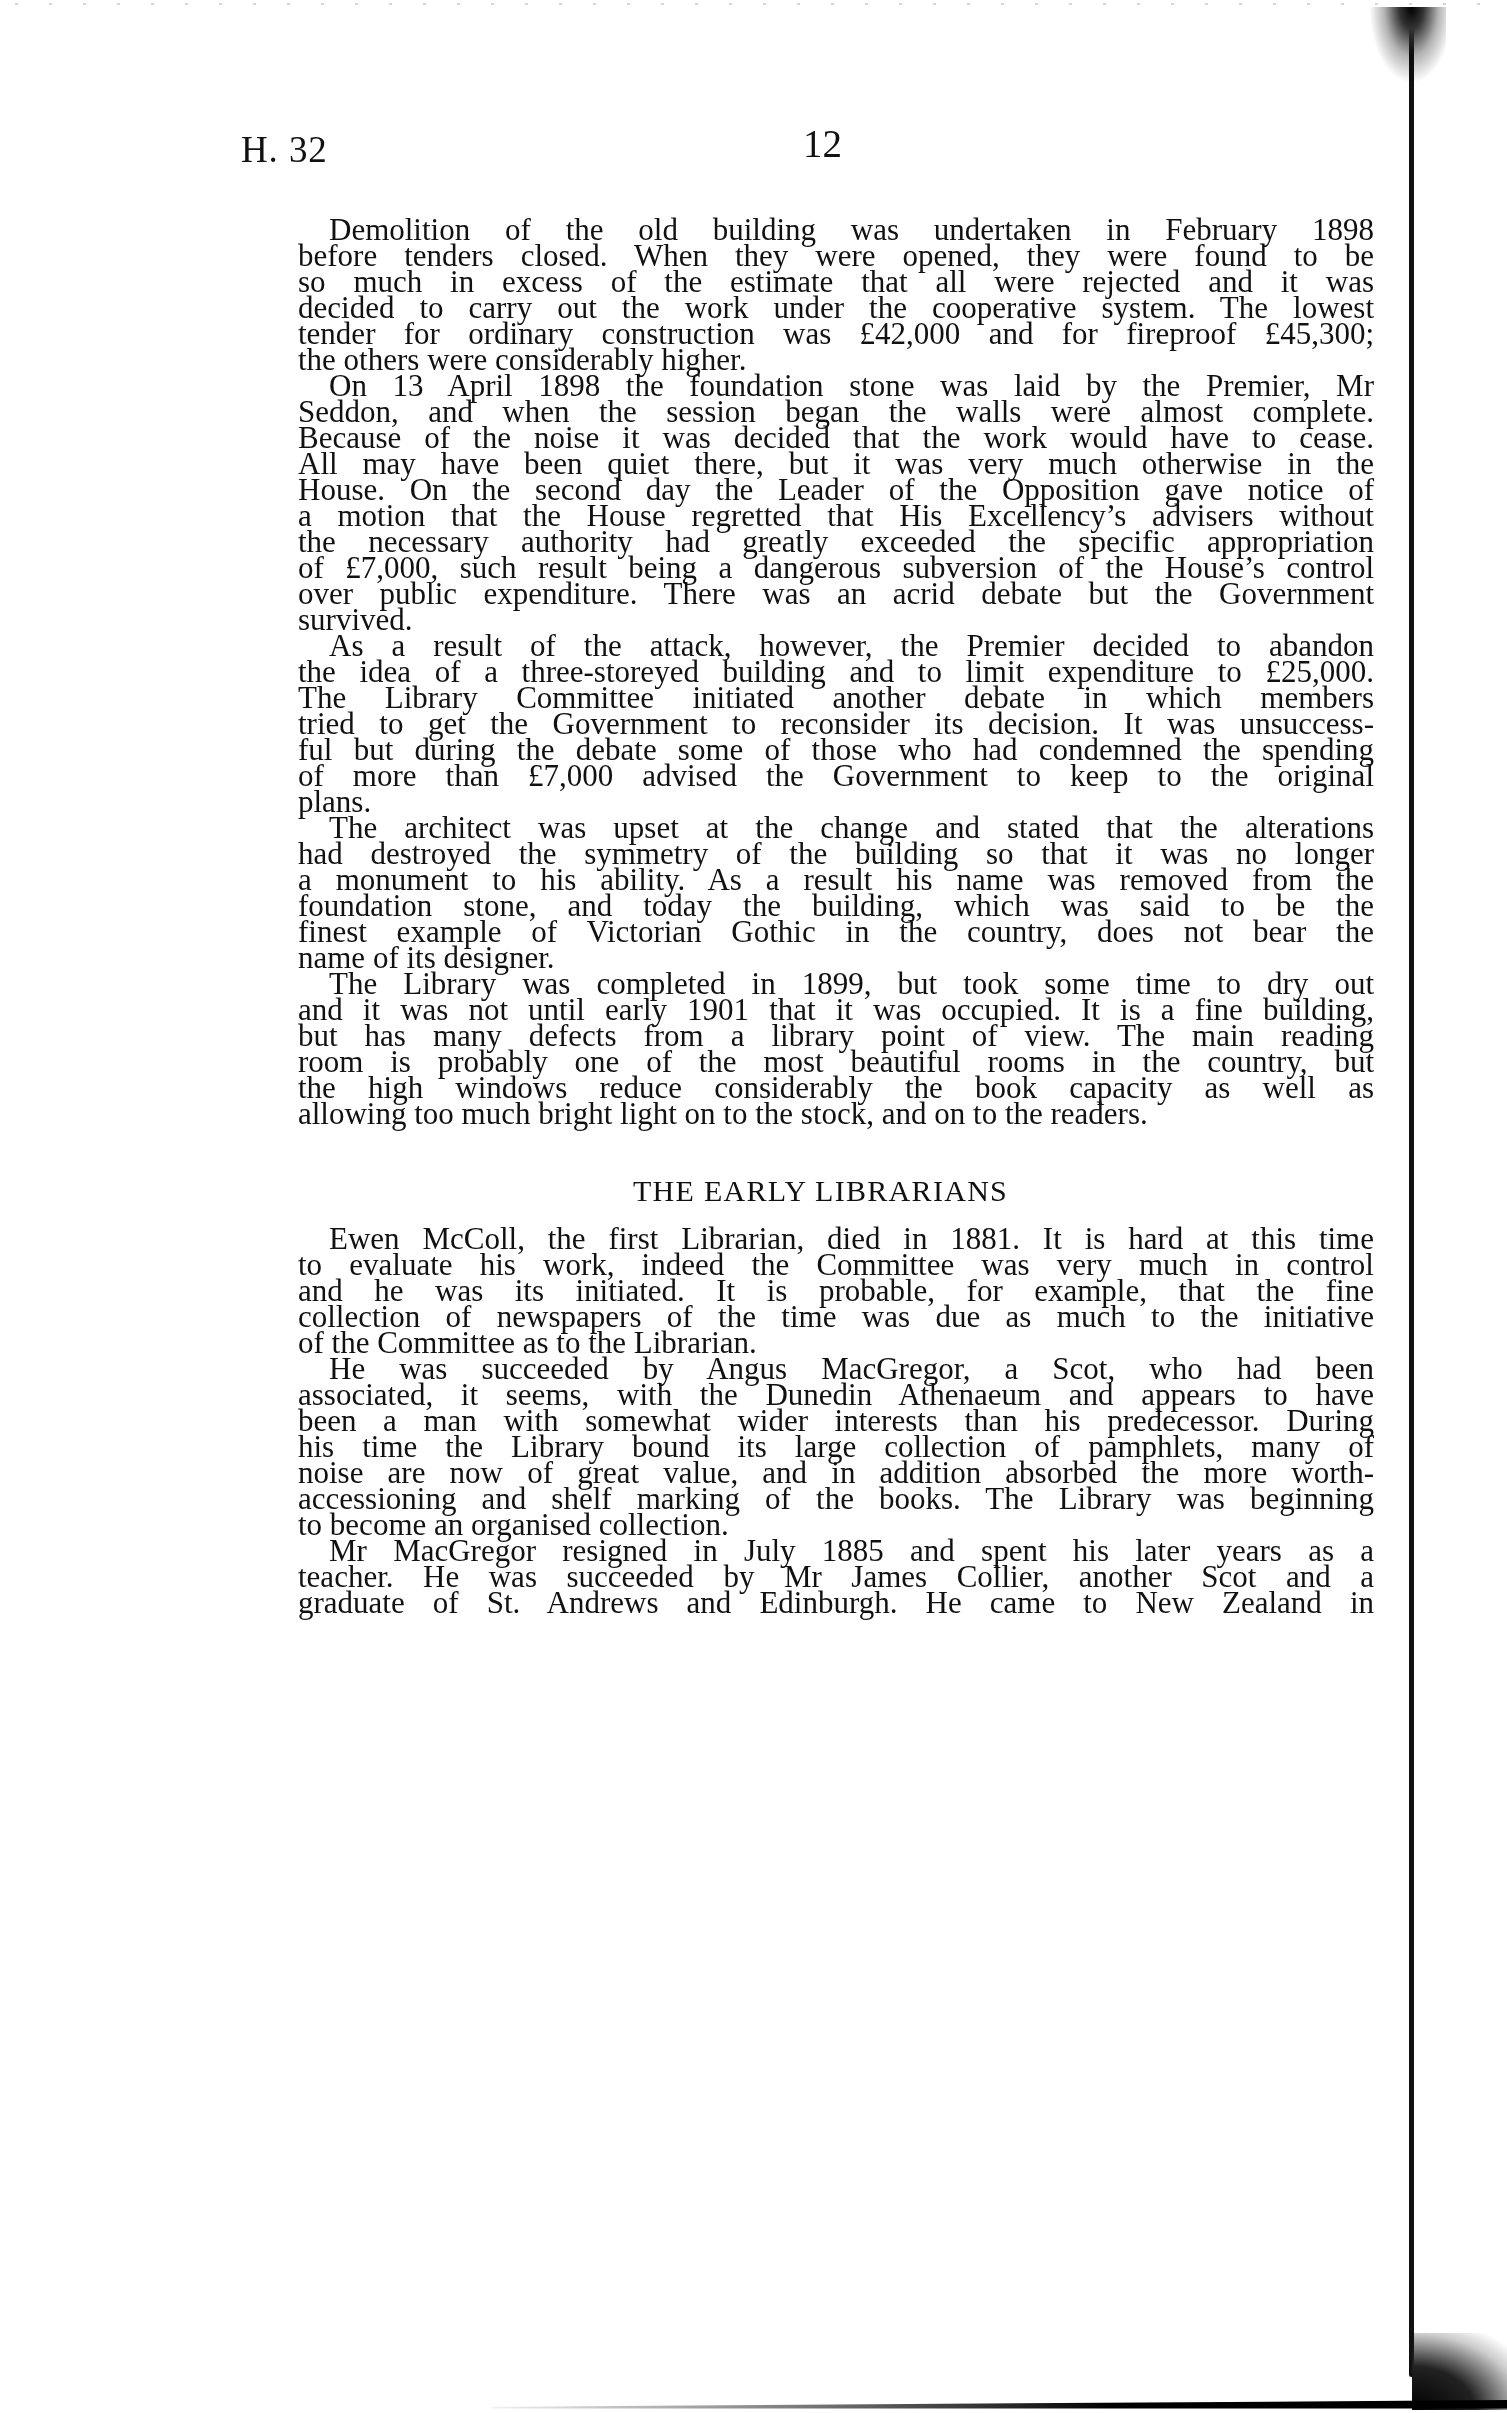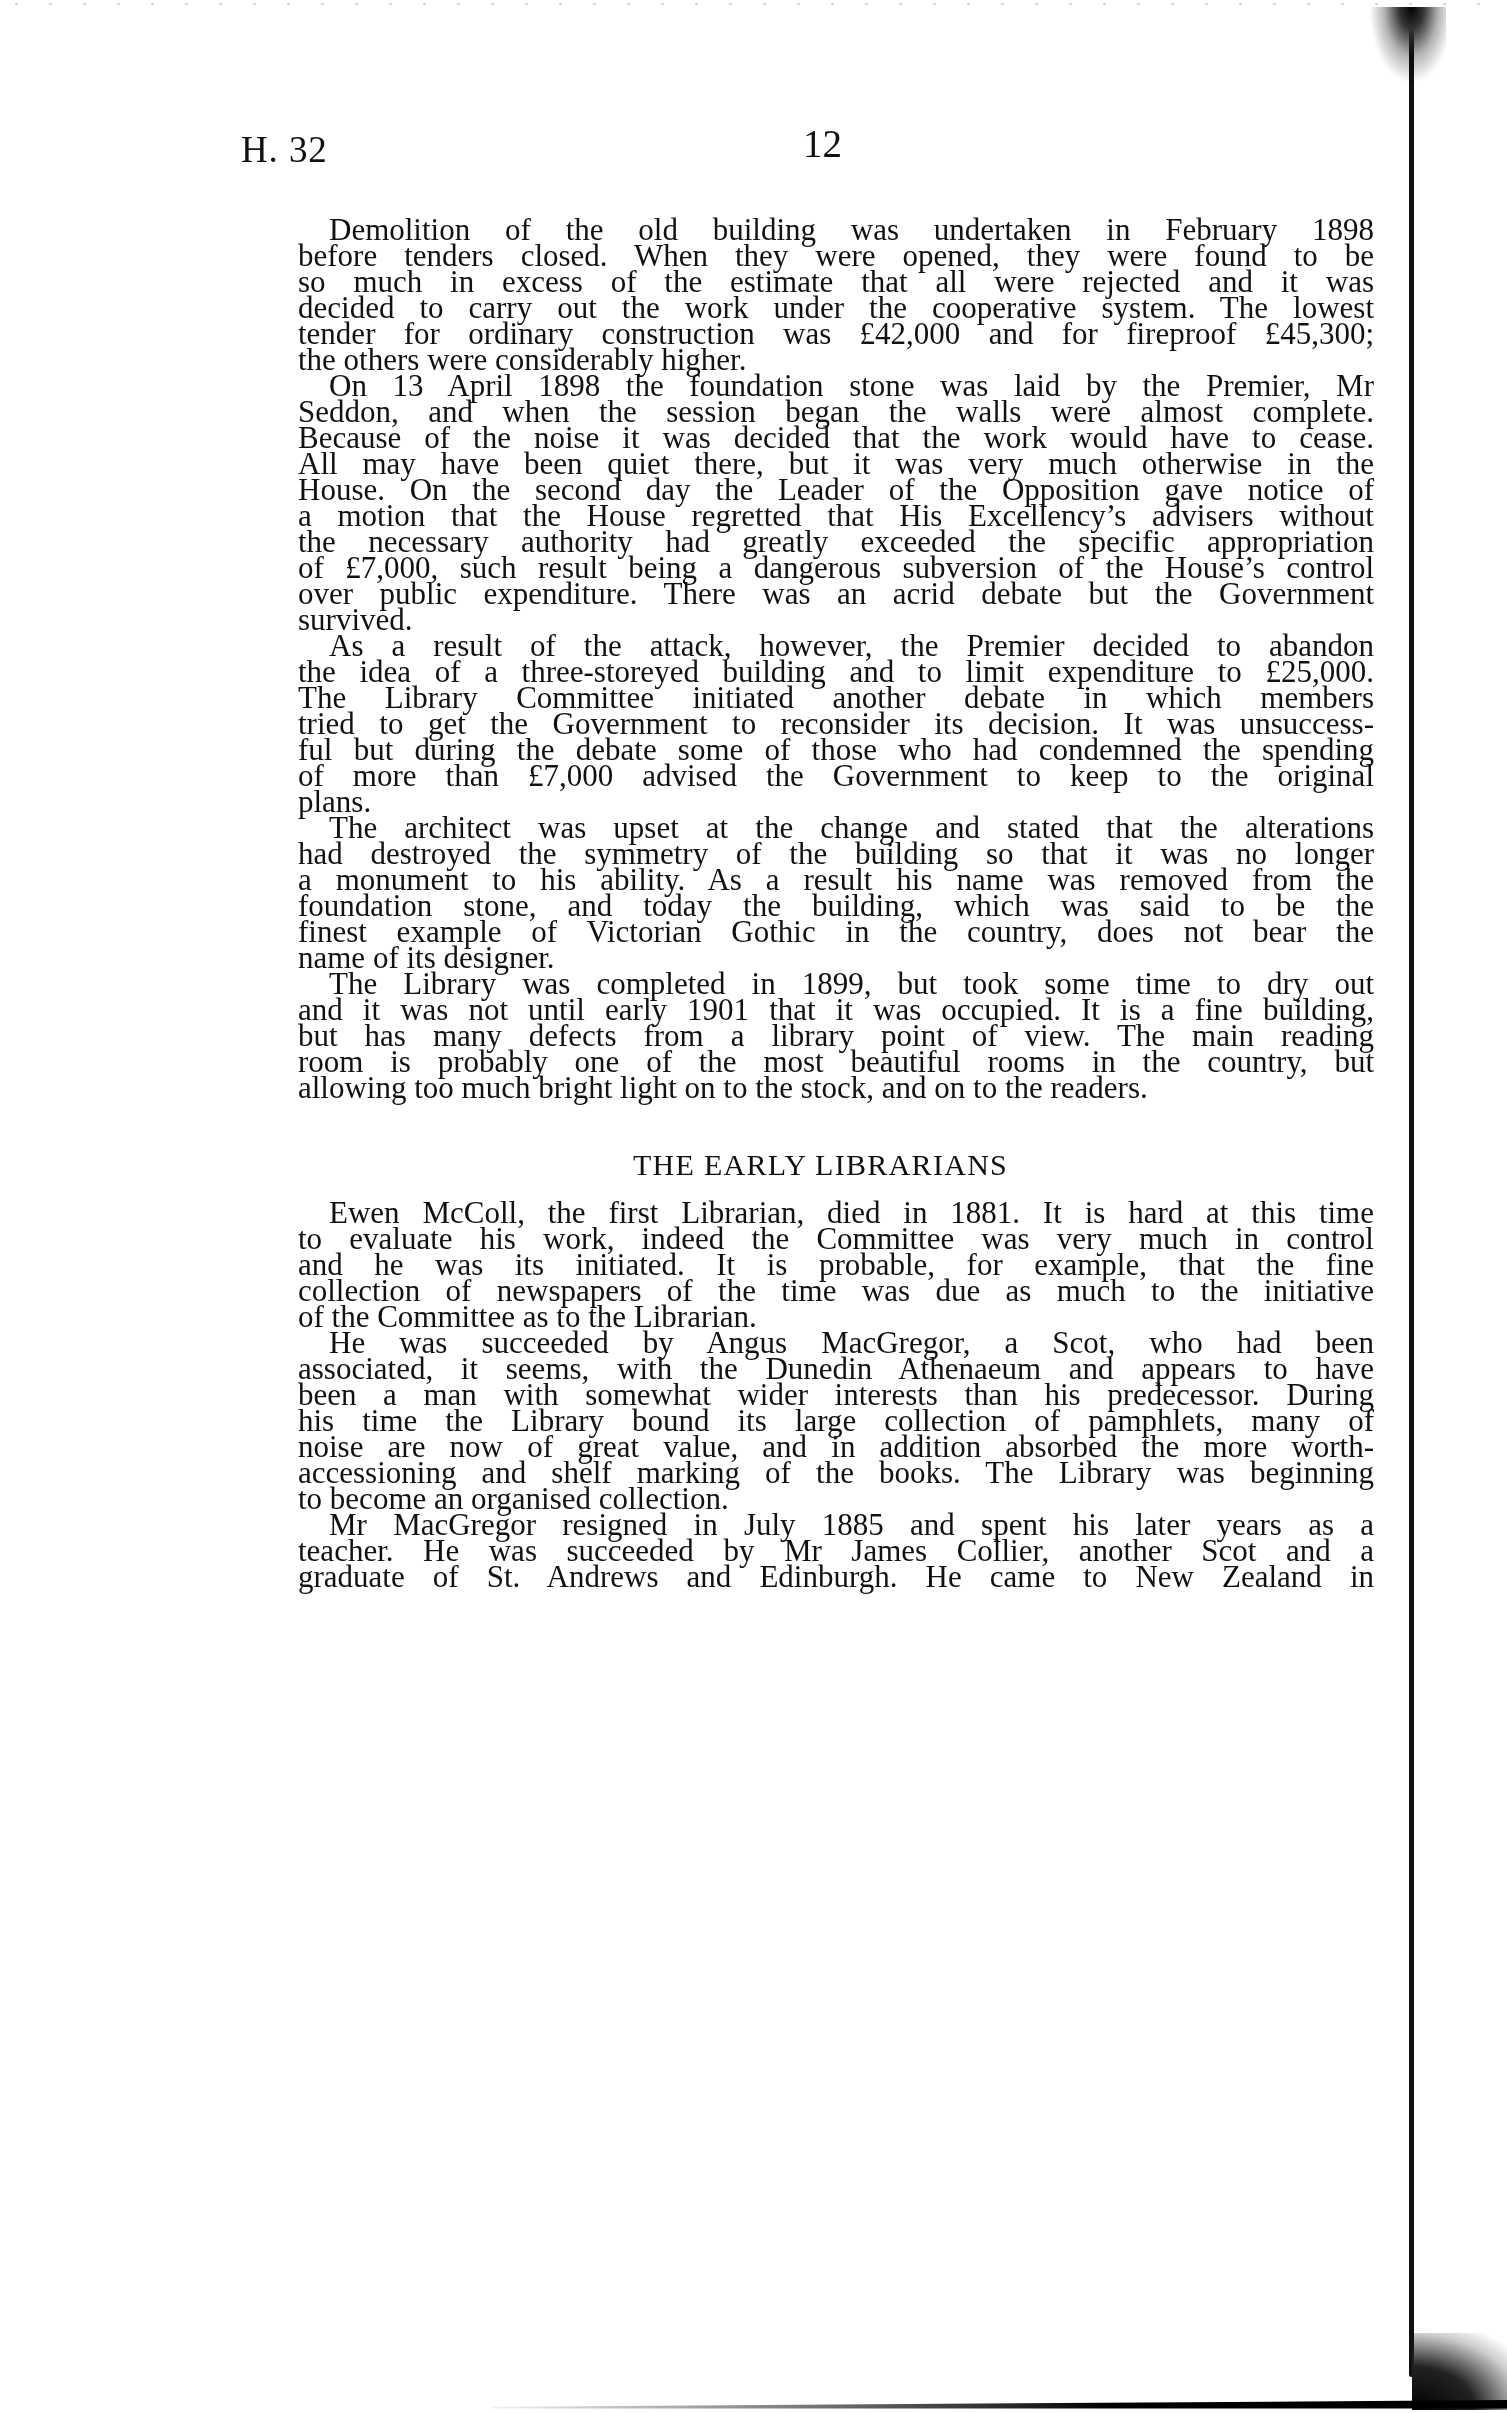--- a/index.html
+++ b/index.html
@@ -77,20 +77,21 @@
           <span class="ln">a monument to his ability. As a result his name was removed from the</span>
           <span class="ln">foundation stone, and today the building, which was said to be the</span>
           <span class="ln">finest example of Victorian Gothic in the country, does not bear the</span>
           <span class="ln last">name of its designer.</span>
         </div>
         <div class="para lines">
           <span class="ln" style="padding-left: 31px;">The Library was completed in 1899, but took some time to dry out</span>
           <span class="ln">and it was not until early 1901 that it was occupied. It is a fine building,</span>
           <span class="ln">but has many defects from a library point of view. The main reading</span>
           <span class="ln">room is probably one of the most beautiful rooms in the country, but</span>
+          <span class="ln">the high windows reduce considerably the book capacity as well as</span>
           <span class="ln last">allowing too much bright light on to the stock, and on to the readers.</span>
         </div>
       </div>
     <div class="section-title">THE EARLY LIBRARIANS</div>
     <div id="after">
         <div class="para lines">
           <span class="ln" style="padding-left: 31px;">Ewen McColl, the first Librarian, died in 1881. It is hard at this time</span>
           <span class="ln">to evaluate his work, indeed the Committee was very much in control</span>
           <span class="ln">and he was its initiated. It is probable, for example, that the fine</span>
           <span class="ln">collection of newspapers of the time was due as much to the initiative</span>

